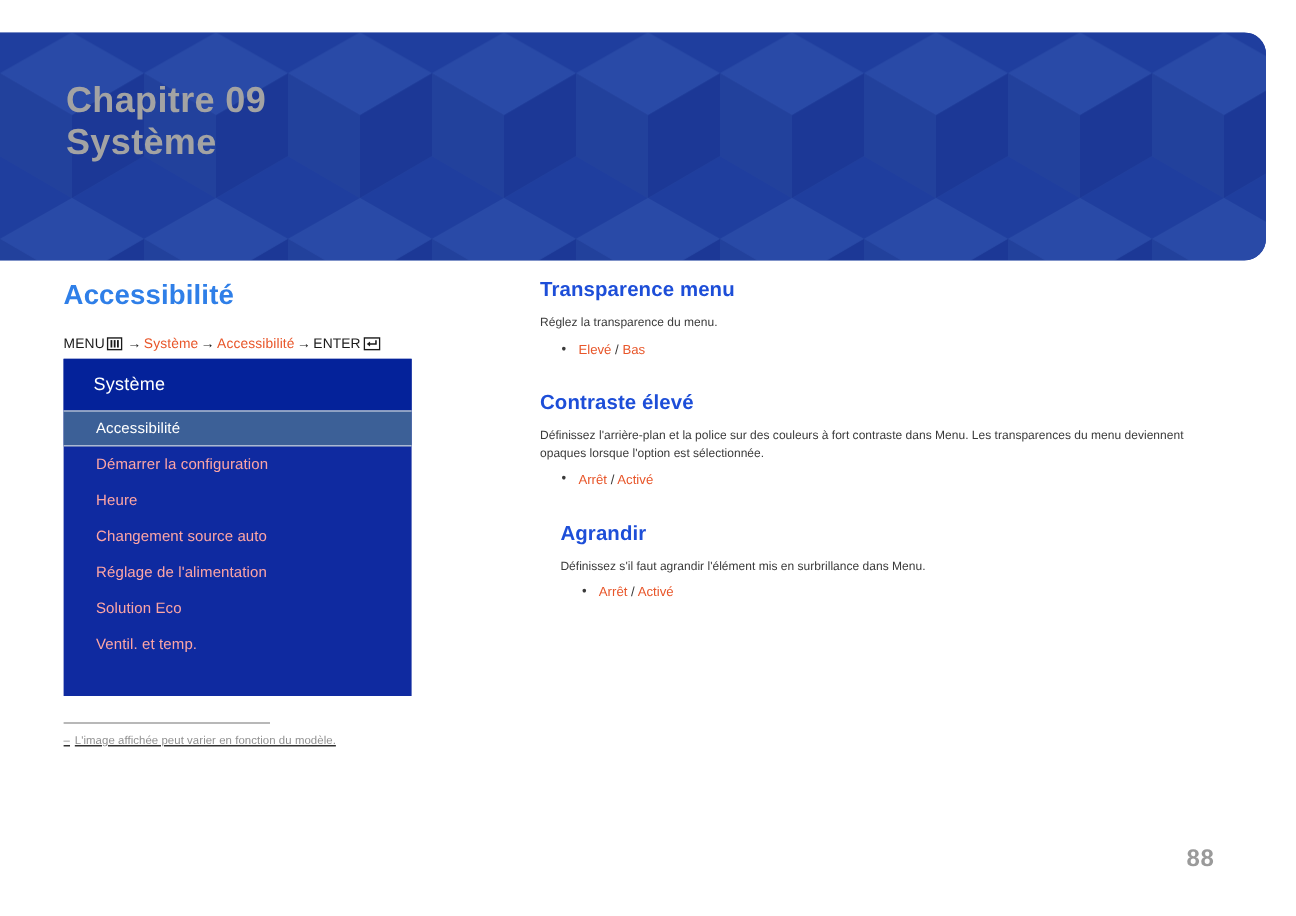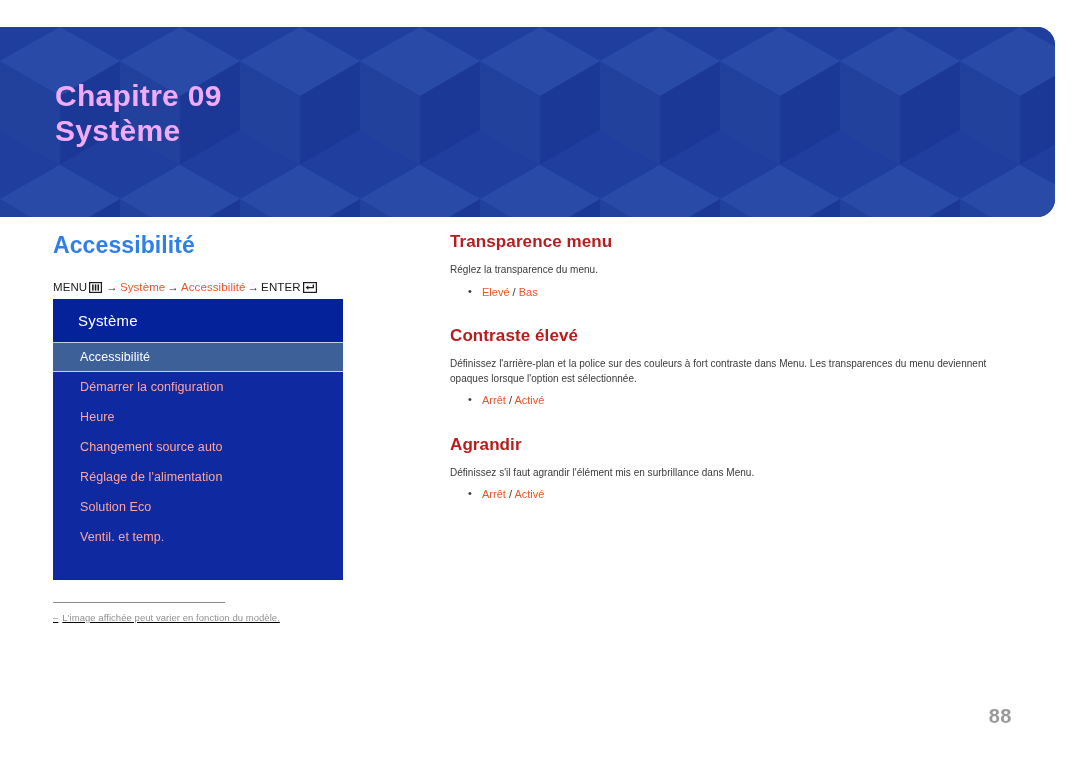--- a/index.html
+++ b/index.html
@@ -28,22 +28,22 @@
     overflow: hidden;
   }
   .banner-pattern {
     position: absolute;
     inset: 0;
     opacity: 1;
   }
   .banner-title {
     position: absolute;
     left: 55px;
-    top: 52px;
-    color: #f0abfc;
+    top: 40px;
+    color: #a3a3a3;
     z-index: 3;
     line-height: 1.16;
   }
   .banner-title .line1 {
     display: block;
     font-size: 30px;
     font-weight: bold;
     letter-spacing: 0.3px;
   }
   .banner-title .line2 {
@@ -132,25 +132,25 @@
   .footnote .dash { margin-right: 4px; }
 
   
   .right-col {
     position: absolute;
     left: 450px;
     top: 232px;
     width: 560px;
   }
   .topic { margin-bottom: 26px; }
-  .topic:last-child { margin-bottom: 0; }
+  .topic:last-child { margin-bottom: 0; margin-left: 17px; }
   .topic-title {
     font-size: 17px;
     font-weight: bold;
-    color: #b91c1c;
+    color: #1d4ed8;
     margin: 0 0 11px 0;
     letter-spacing: 0.1px;
   }
   .topic-desc {
     font-size: 10px;
     color: #3a3a3a;
     line-height: 1.45;
     margin: 0 0 6px 0;
     letter-spacing: 0.02px;
   }

